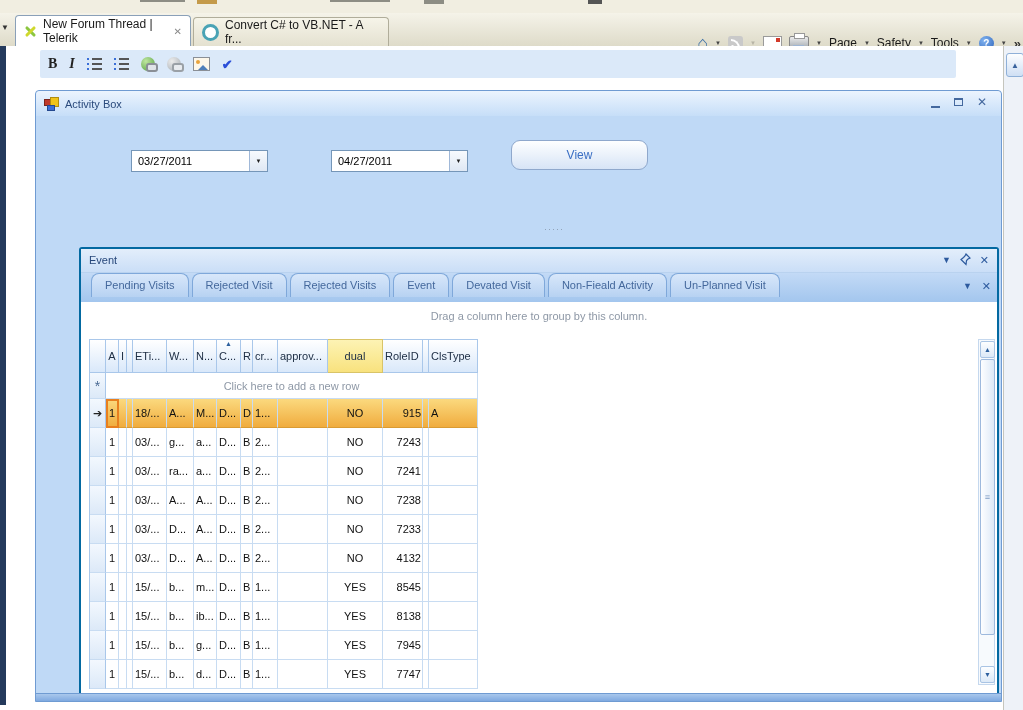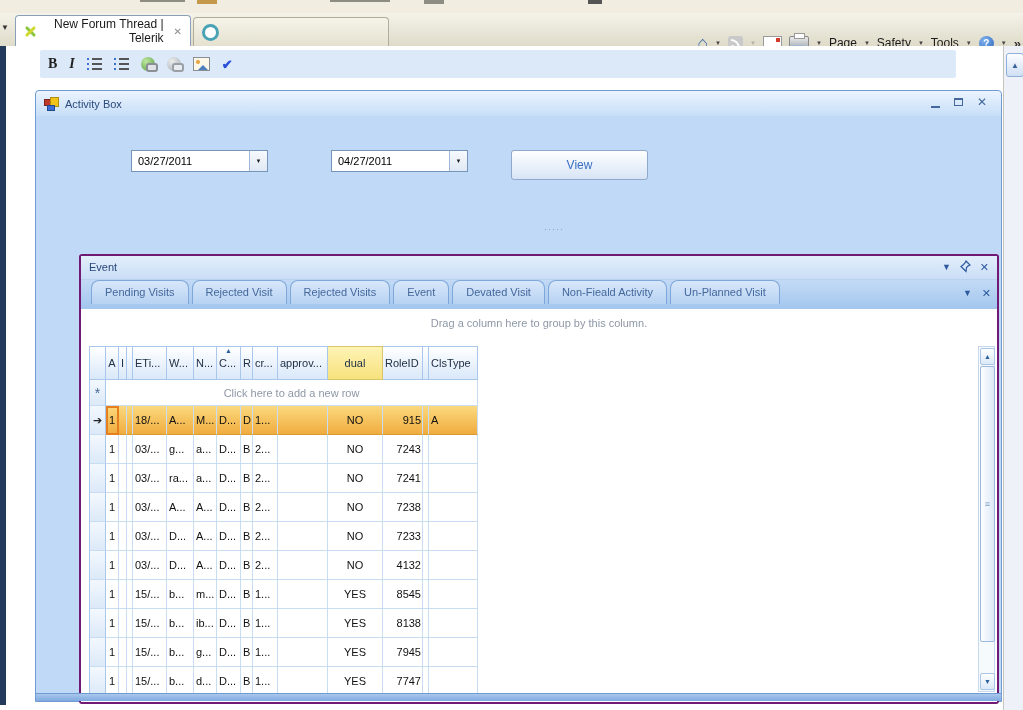--- a/index.html
+++ b/index.html
@@ -8,21 +8,21 @@
 
   
   .top-strip{position:absolute;left:0;top:0;width:1023px;height:13px;background:#f1eee1;}
   .frag{position:absolute;background:#8d8d84;}
   .tab-bar{position:absolute;left:0;top:13px;width:1023px;height:33px;
     background:linear-gradient(#f5f3e9,#dedbc9);border-bottom:1px solid #b9b9b2;}
   .left-chevron{position:absolute;left:1px;top:10px;font-size:8px;color:#333;}
   .btab{position:absolute;display:flex;align-items:center;gap:6px;padding:0 8px;box-sizing:border-box;
     border:1px solid #b0ad9a;border-bottom:none;border-radius:4px 4px 0 0;
     background:linear-gradient(#f6f4e9,#e4e1d0);font-size:12px;color:#1a1a1a;}
-  .btab.active{background:#fff;border-color:#8aa0b8;z-index:2;text-align:right;}
+  .btab.active{background:#fff;border-color:#8aa0b8;z-index:2;}
   .btab-close{color:#8a8a8a;font-size:10px;margin-left:4px;}
   .tk-icon{position:relative;width:13px;height:13px;flex:0 0 auto;}
   .tk-icon i{position:absolute;left:0;top:5px;width:13px;height:3px;border-radius:2px;}
   .tk-icon .b1{background:#8cc63f;transform:rotate(45deg);}
   .tk-icon .b2{background:#cfd82d;transform:rotate(-45deg);}
   .ring-icon{width:11px;height:11px;border:3px solid #4aa3b5;border-radius:50%;background:#fff;flex:0 0 auto;}
   .cmd-bar{position:absolute;right:2px;top:16px;height:28px;display:flex;align-items:center;gap:7px;font-size:12px;color:#1a1a1a;}
   .dd{font-size:6px;color:#444;}
   .dd.faded{color:#b7b4a5;}
   .home-ico{font-size:18px;color:#3a6ea5;line-height:14px;}
@@ -76,27 +76,27 @@
   .win-controls{position:absolute;right:14px;top:5px;display:flex;align-items:center;gap:14px;color:#44689e;}
   .wc-min{width:9px;height:2px;background:#44689e;margin-top:9px;}
   .wc-max{width:9px;height:8px;border:1px solid #44689e;border-top:2px solid #44689e;box-sizing:border-box;}
   .wc-close{font-size:12px;line-height:12px;}
 
   .combo{position:absolute;width:137px;height:22px;background:#fff;border:1px solid #7596b8;box-sizing:border-box;
     display:flex;align-items:center;}
   .combo-val{flex:1;font-size:11px;color:#000;padding-left:6px;}
   .combo-btn{width:17px;height:100%;border-left:1px solid #a0b8d8;background:linear-gradient(#f7fafd,#dfe8f4);
     display:flex;align-items:center;justify-content:center;font-size:6px;color:#222;}
-  .view-btn{position:absolute;left:475px;top:59px;width:135px;height:28px;border:1px solid #8fa8cc;border-radius:3px;
+  .view-btn{position:absolute;left:475px;top:49px;width:135px;height:28px;border:1px solid #8fa8cc;border-radius:9px;
     background:linear-gradient(#feffff,#d7e4f6);font-size:12px;color:#3a6fc4;display:flex;align-items:center;justify-content:center;}
   .splitter-dots{position:absolute;left:488px;top:133px;width:60px;text-align:center;font-size:9px;color:#8a9bb0;letter-spacing:1px;}
 
   
-  .event-panel{position:absolute;left:43px;top:163px;width:920px;height:450px;box-sizing:border-box;
-    border:2px solid #701a75;border-radius:3px;background:#fff;}
+  .event-panel{position:absolute;left:43px;top:156px;width:920px;height:450px;box-sizing:border-box;
+    border:2px solid #0369a1;border-radius:3px;background:#fff;}
   .ev-header{position:absolute;left:0;top:0;width:100%;height:24px;
     background:linear-gradient(#e3eefb,#cadef7);border-bottom:1px solid #b9d2ef;box-sizing:border-box;}
   .ev-title{position:absolute;left:8px;top:5px;font-size:11px;color:#27477a;}
   .ev-ico{position:absolute;top:6px;color:#2d5a9e;font-size:9px;}
   .ev-close{font-size:11px;top:5px;}
   .tab-strip{position:absolute;left:0;top:24px;width:100%;height:29px;
     background:linear-gradient(#c3daf6,#a3c6ee);display:flex;align-items:flex-start;padding-left:10px;box-sizing:border-box;}
   .ptab{height:24px;line-height:22px;margin-right:3px;padding:0 13px;box-sizing:border-box;
     border:1px solid #7fa8da;border-bottom:none;border-radius:8px 8px 0 0;
     background:linear-gradient(#d8e7fa,#b7d2f2);color:#44689c;font-size:11px;white-space:nowrap;}
@@ -153,20 +153,21 @@
     <div class="btab active" style="left:15px;top:2px;width:176px;height:31px;">
       <span class="tk-icon">
           <i class="b1"></i>
           <i class="b2"></i>
         </span>
       <span>New Forum Thread | Telerik</span>
       <span class="btab-close">✕</span>
     </div>
     <div class="btab" style="left:193px;top:4px;width:196px;height:29px;">
       <span class="ring-icon"></span>
+      <span>Convert C# to VB.NET - A fr...</span>
     </div>
     <div class="cmd-bar">
       <span class="home-ico">⌂</span>
       <span class="dd">▼</span>
       <span class="rss-ico"></span>
       <span class="dd faded">▼</span>
       <span class="mail-ico"></span>
       <span class="print-ico"></span>
       <span class="dd">▼</span>
       <span>Page</span>

